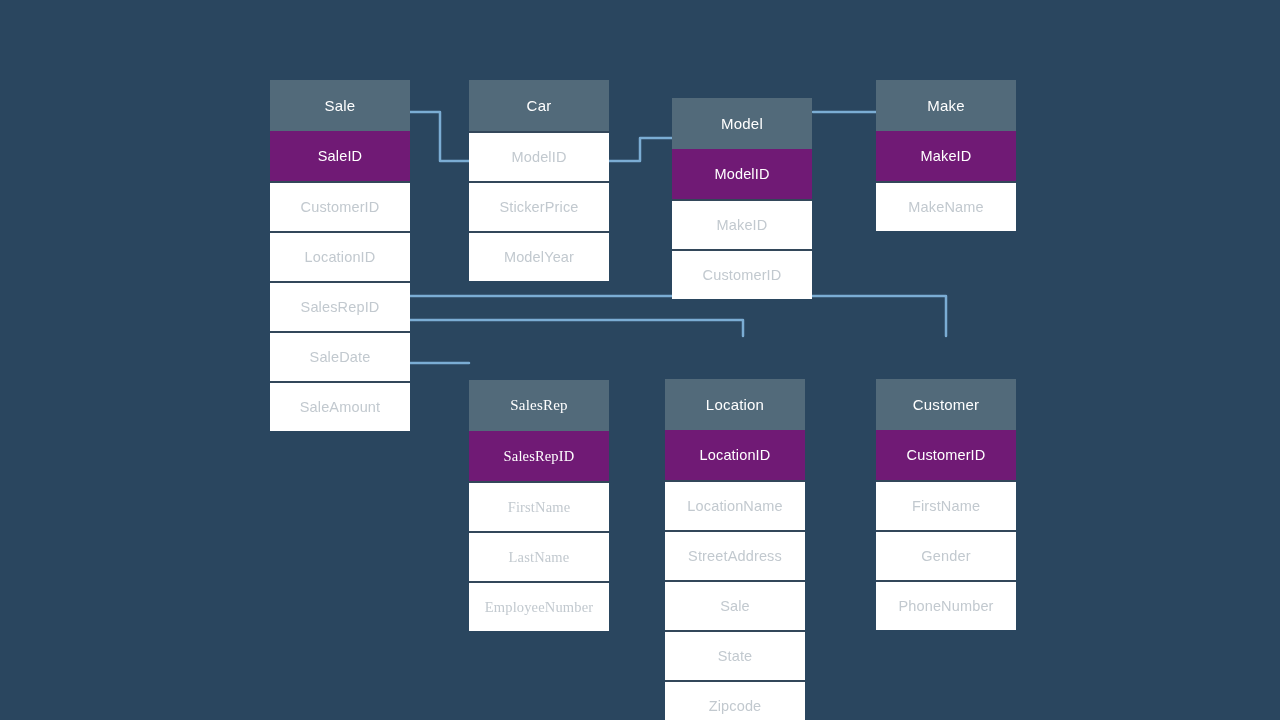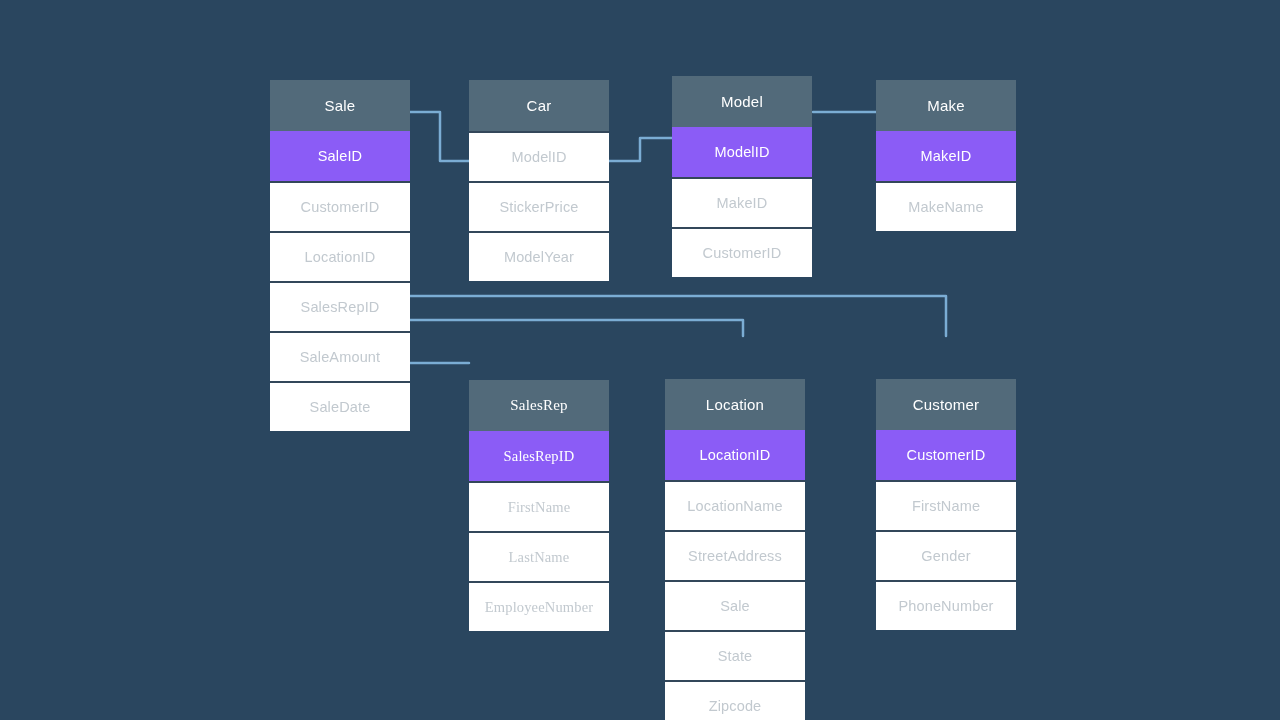--- a/index.html
+++ b/index.html
@@ -43,21 +43,21 @@
     color: #c2c9cf;
     font-size: 14.5px;
     display: flex;
     align-items: center;
     justify-content: center;
     border-top: 2px solid #33475a;
     letter-spacing: 0.15px;
     white-space: nowrap;
   }
   .field.pk {
-    background: #8b5cf6;
+    background: #701a75;
     color: #ffffff;
     border-top: none;
   }
   .field.pk + .field { border-top: 2px solid #33475a; }
 </style>
 </head>
 <body>
 
 <div id="canvas">
   <svg id="connector-layer" viewBox="0 0 1280 720" xmlns="http://www.w3.org/2000/svg">
@@ -68,30 +68,30 @@
       <path d="M410,320 L743,320 L743,336" fill="none" stroke="#7badd4" stroke-width="2.5" stroke-linecap="round" stroke-linejoin="round"></path>
       <path d="M410,363 L469,363" fill="none" stroke="#7badd4" stroke-width="2.5" stroke-linecap="round" stroke-linejoin="round"></path>
     </svg>
   <div id="entities">
       <div class="entity" style="left: 270px; top: 36px;">
         <div class="entity-header">Sale</div>
         <div class="field pk">SaleID</div>
         <div class="field">CustomerID</div>
         <div class="field">LocationID</div>
         <div class="field">SalesRepID</div>
+        <div class="field">SaleDate</div>
         <div class="field">SaleAmount</div>
-        <div class="field">SaleDate</div>
       </div>
       <div class="entity" style="left: 469px; top: 36px;">
         <div class="entity-header">Car</div>
         <div class="field">ModelID</div>
         <div class="field">StickerPrice</div>
         <div class="field">ModelYear</div>
       </div>
-      <div class="entity" style="left: 672px; top: 32px;">
+      <div class="entity" style="left: 672px; top: 54px;">
         <div class="entity-header">Model</div>
         <div class="field pk">ModelID</div>
         <div class="field">MakeID</div>
         <div class="field">CustomerID</div>
       </div>
       <div class="entity" style="left: 876px; top: 36px;">
         <div class="entity-header">Make</div>
         <div class="field pk">MakeID</div>
         <div class="field">MakeName</div>
       </div>

